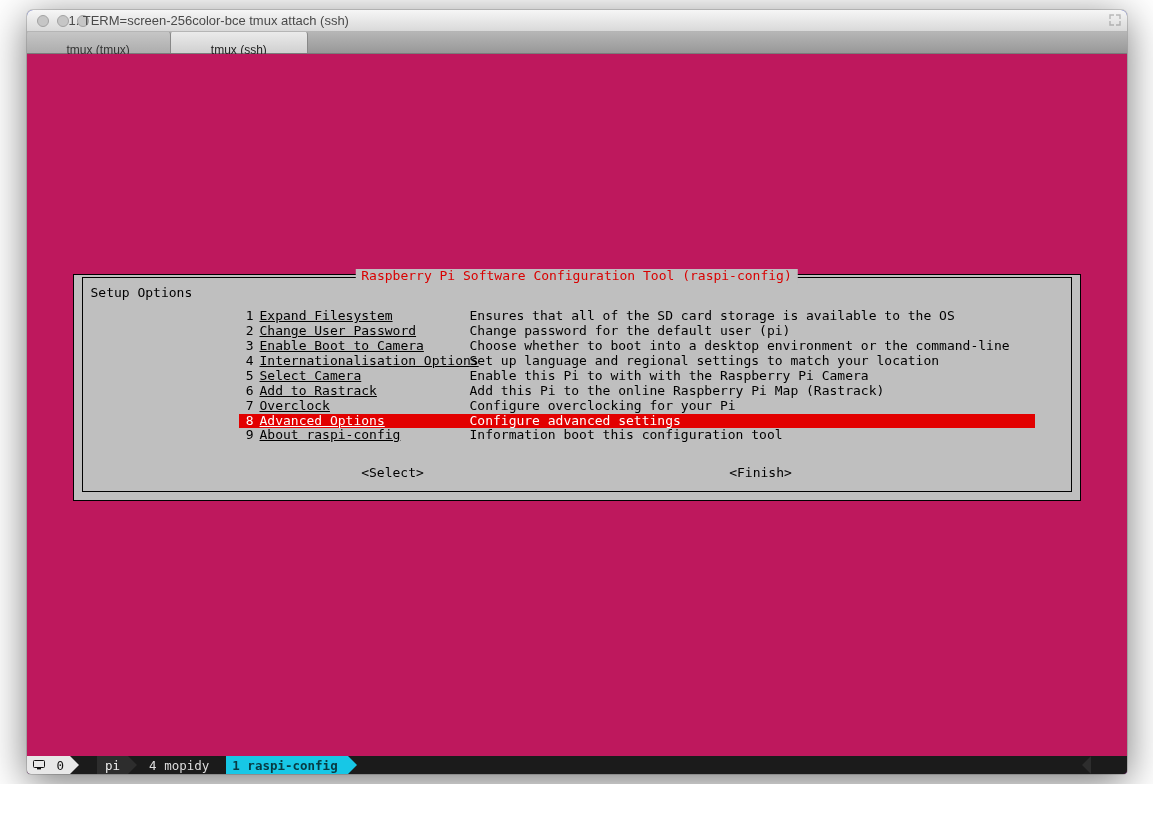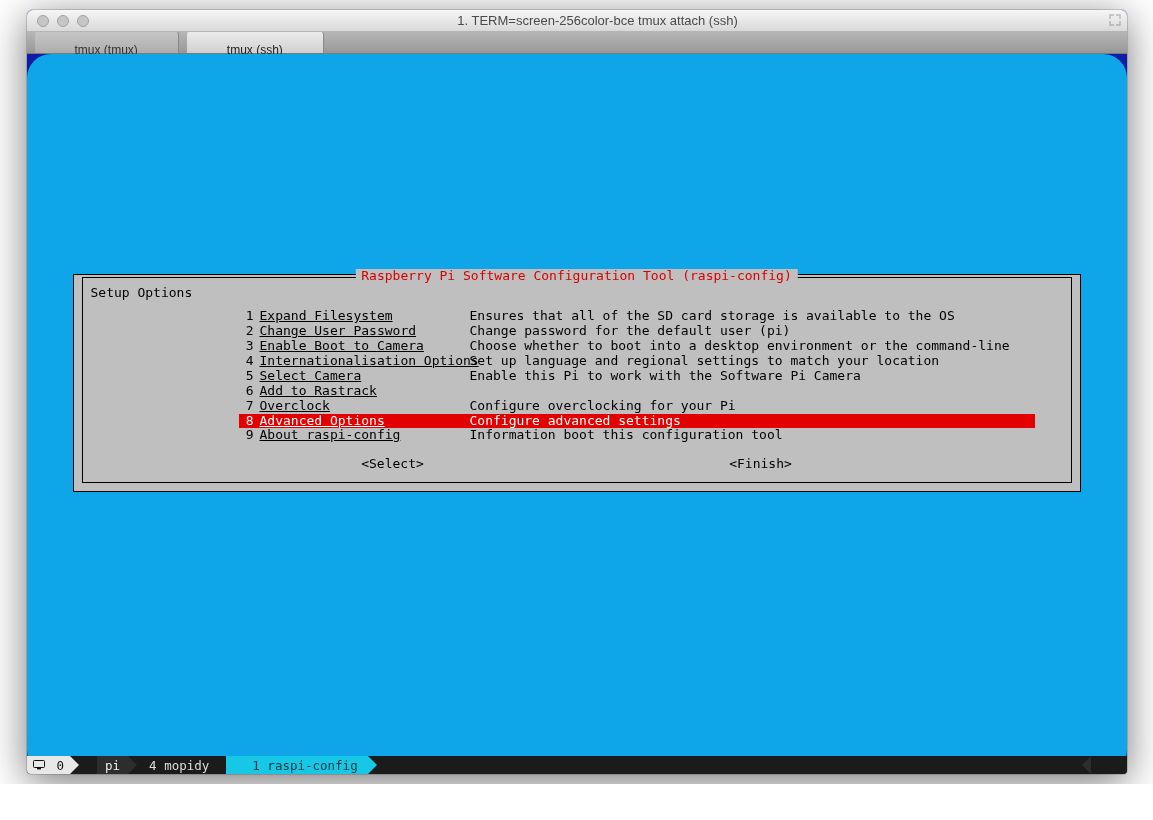--- a/index.html
+++ b/index.html
@@ -38,21 +38,21 @@
   }
   .traffic .dot {
     width: 12px; height: 12px;
     border-radius: 50%;
     background: #c6c6c6;
     border: 1px solid #a2a2a2;
   }
   .title-text {
     position: absolute;
     left: 0; right: 0;
-    text-align: center;
+    text-align: left;
     color: #4a4a4a;
     font-family: "Lucida Grande","Helvetica Neue",sans-serif;
     font-size: 13px;
     padding-left: 42px;
   }
   .expand-icon {
     position: absolute;
     right: 6px; top: 4px;
     width: 12px; height: 12px;
     opacity: 0.35;
@@ -72,35 +72,33 @@
     padding: 15px 40px 0 40px;
     font-family: "Lucida Grande","Helvetica Neue",sans-serif;
     font-size: 12px;
     color: #333;
     background: linear-gradient(#c7c7c7,#adadad);
     border-right: 1px solid #888;
     border-top-left-radius: 4px;
     border-top-right-radius: 4px;
     display:flex; align-items:center; justify-content:center;
     cursor: pointer;
-    margin-left: 8px;
   }
   .tab.active {
     background: linear-gradient(#ececec,#d0d0d0);
     color: #222;
   }
 
   
   .terminal {
-    background: #0ea5e9;
+    background: #be185d;
     width: 100%;
     height: 720px;
     position: relative;
     color: #bfbfbf;
-    border-radius: 24px;
   }
 
   
   .dialog {
     position: absolute;
     left: 46px;
     right: 46px;
     top: 220px;
     background: #bfbfbf;
     color: #000;
@@ -141,21 +139,21 @@
   .menu-row .num { width: 15px; text-align: right; margin-right: 6px; }
   .menu-row .label { width: 210px; text-decoration: underline; }
   .menu-row .desc { flex: 1; }
   .menu-row.selected {
     background: #e20000;
     color: #fff;
   }
   .buttons {
     display: flex;
     justify-content: space-around;
-    margin-top: 14px;
+    margin-top: 23px;
     padding: 0 120px;
     text-align: right;
   }
   .btn {
     cursor: pointer;
   }
 
   
   .statusbar {
     position: absolute;
@@ -171,21 +169,21 @@
   .seg {
     height: 100%;
     display: flex;
     align-items: center;
     padding: 0 8px;
     position: relative;
   }
   .seg.icon { background: #e8e8e8; color:#111; padding:0 6px;}
   .seg.dark { background: #2d2d2d; color:#eee;margin-left:18px;}
   .seg.win  { background: #1b1b1b; color:#ddd; padding-left:12px;}
-  .seg.active-win { background: #17c7e6; color:#083a42; font-weight:400; padding-left:26px; padding-right:10px;}
+  .seg.active-win { background: #17c7e6; color:#083a42; font-weight:700; padding-left:6px; padding-right:10px;}
   .arrow-r {
     width: 0; height: 0;
     border-top: 9px solid transparent;
     border-bottom: 9px solid transparent;
   }
   .arrow-r.from-icon { border-left: 9px solid #e8e8e8;}
   .arrow-r.from-dark { border-left: 9px solid #2d2d2d;}
   .arrow-r.from-win  { border-left: 9px solid #1b1b1b;}
   .arrow-r.from-active { border-left: 9px solid #17c7e6;}
 
@@ -252,25 +250,26 @@
             <span class="desc">Choose whether to boot into a desktop environment or the command-line</span>
           </div>
           <div class="menu-row">
             <span class="num">4</span>
             <span class="label">Internationalisation Options</span>
             <span class="desc">Set up language and regional settings to match your location</span>
           </div>
           <div class="menu-row">
             <span class="num">5</span>
             <span class="label">Select Camera</span>
-            <span class="desc">Enable this Pi to work with the Software Pi Camera</span>
+            <span class="desc">Enable this Pi to with with the Raspberry Pi Camera</span>
           </div>
           <div class="menu-row">
             <span class="num">6</span>
             <span class="label">Add to Rastrack</span>
+            <span class="desc">Add this Pi to the online Raspberry Pi Map (Rastrack)</span>
           </div>
           <div class="menu-row">
             <span class="num">7</span>
             <span class="label">Overclock</span>
             <span class="desc">Configure overclocking for your Pi</span>
           </div>
           <div class="menu-row selected">
             <span class="num">8</span>
             <span class="label">Advanced Options</span>
             <span class="desc">Configure advanced settings</span>

